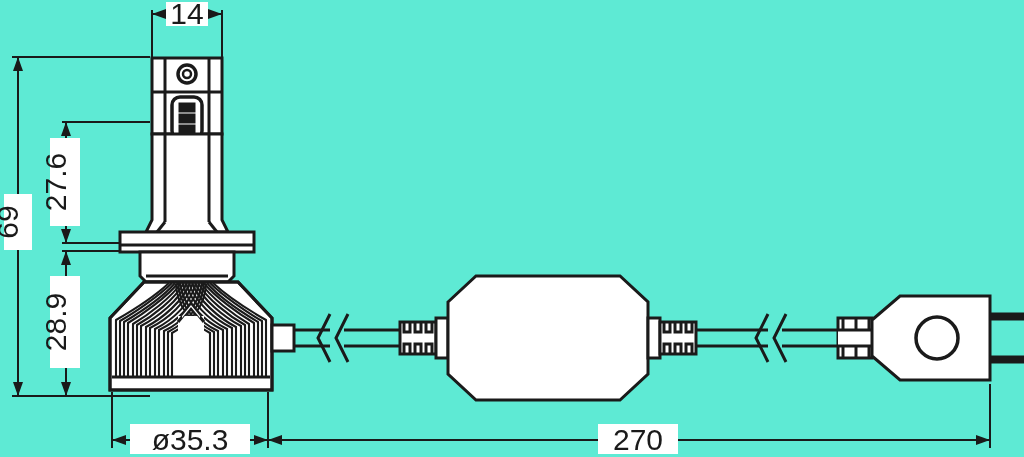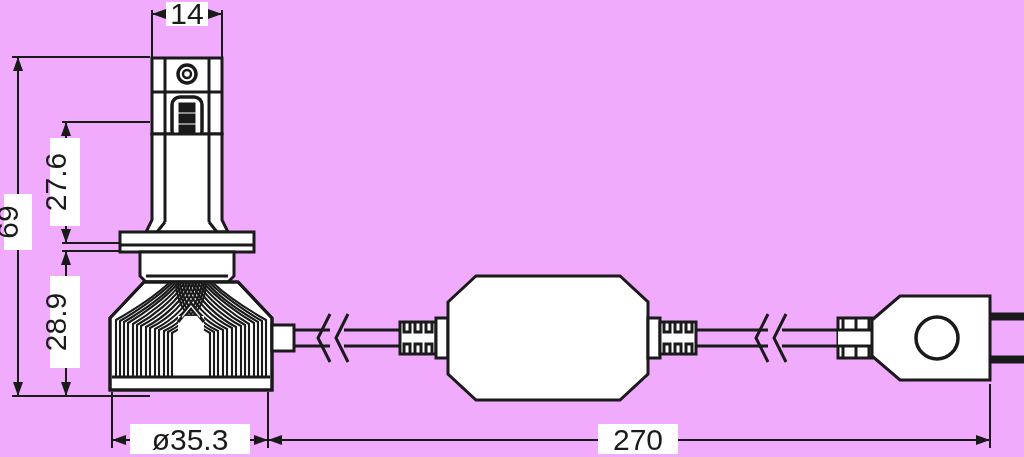--- a/index.html
+++ b/index.html
@@ -10,21 +10,21 @@
   body {
     width: 1024px;
     height: 457px;
     font-family: "Liberation Sans", sans-serif;
     overflow: hidden;
   }
   #drawing-root {
     position: relative;
     width: 1024px;
     height: 457px;
-    background: #f0abfc;
+    background: #5eead4;
     text-align: center;
   }
   svg#tech-drawing {
     display: block;
     width: 1024px;
     height: 457px;
   }
   .dim-text {
     font-family: "Liberation Sans", sans-serif;
     font-size: 30px;

